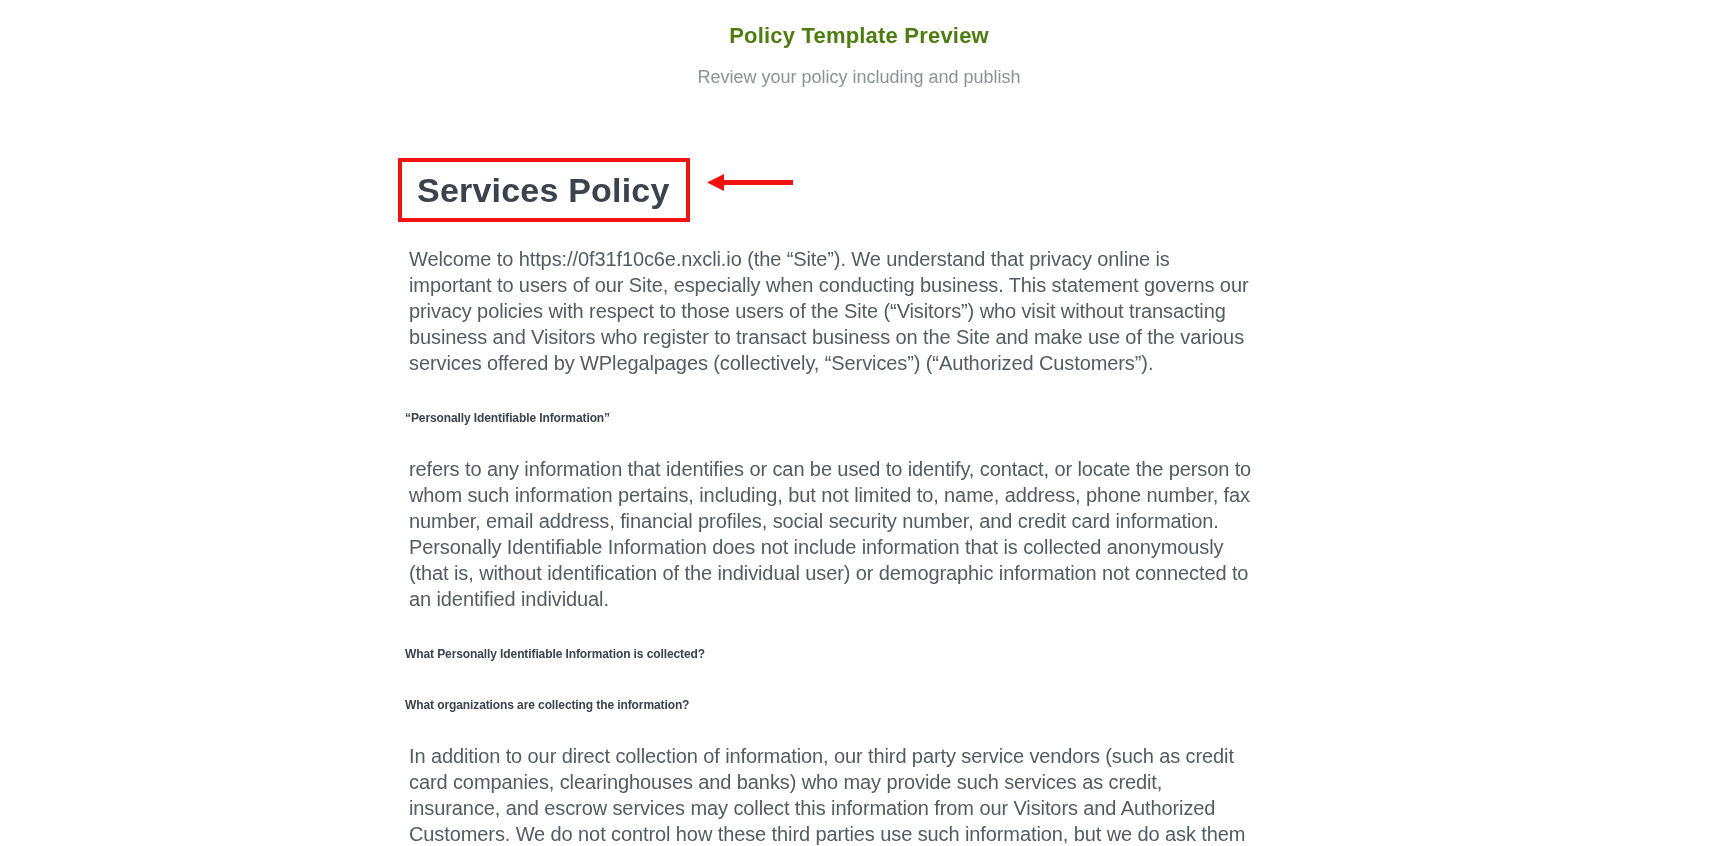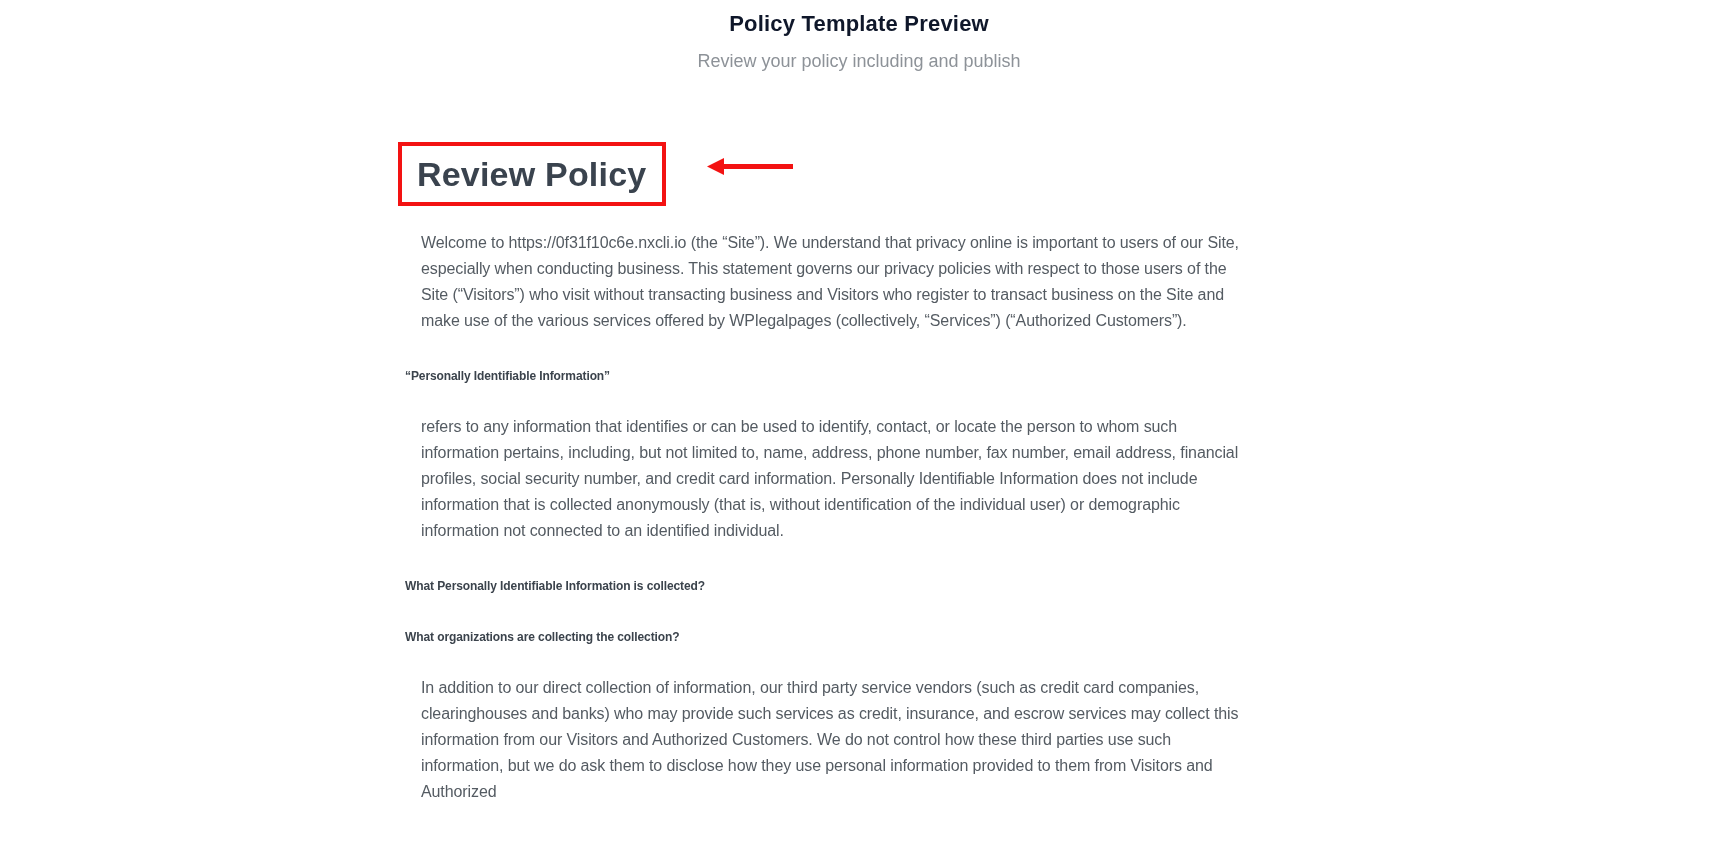--- a/index.html
+++ b/index.html
@@ -9,42 +9,42 @@
     --subtitle:#8d9298;
   }
   *{box-sizing:border-box;}
   html,body{margin:0;padding:0;}
   body{
     width:1718px;height:846px;overflow:hidden;background:#ffffff;
     font-family:"Liberation Sans", sans-serif;
   }
   .header{text-align:center;padding-top:7px;}
   .header .page-title{
-    margin:4px;font-size:22px;line-height:26px;font-weight:700;
-    color:#0f172a;letter-spacing:.2px;text-align:center;
+    margin:16px;font-size:22px;line-height:26px;font-weight:700;
+    color:#4d7c0f;letter-spacing:.2px;text-align:center;
   }
   .header .page-subtitle{
     margin:12px 0 0;font-size:18px;line-height:24px;font-weight:400;
     color:var(--subtitle);
   }
   .doc{margin-left:405px;width:852px;}
   .title-row{position:relative;margin-top:69px;height:64px;}
   .title-box{
     display:inline-block;margin-left:-7px;
     border:4px solid var(--red);
     padding:9px 16px 9px 15px;background:#ffffff;
   }
   .title-box .doc-title{
     margin:0;font-size:34px;line-height:38px;font-weight:700;
     color:#3a434e;letter-spacing:.2px;
   }
   .annot-arrow{position:absolute;left:302px;top:16px;display:block;}
   .doc-body{margin-top:24px;}
   .para{
-    margin:0 16px 29px;font-size:16px;line-height:26px;
+    margin:0 4px 29px;font-size:20px;line-height:26px;
     color:var(--body);letter-spacing:-0.1px;
   }
   .sec-heading{
     margin:0 0 25px;font-size:12px;line-height:26px;font-weight:700;
     color:var(--heading);letter-spacing:-0.1px;
   }
 </style>
 </head>
 <body>
 
@@ -52,21 +52,21 @@
 
   <div class="header">
     <h1 class="page-title">Policy Template Preview</h1>
     <p class="page-subtitle">Review your policy including and publish</p>
   </div>
 
   <div class="doc">
 
     <div class="title-row">
       <div class="title-box">
-        <h2 class="doc-title">Review Policy</h2>
+        <h2 class="doc-title">Services Policy</h2>
       </div>
       <svg class="annot-arrow" width="86" height="17" viewBox="0 0 86 17" aria-hidden="true">
         <rect x="13" y="6" width="73" height="5" fill="var(--red)"></rect>
         <polygon points="0,8.5 17,0 17,17" fill="var(--red)"></polygon>
       </svg>
     </div>
 
     <div class="doc-body">
 
       <p class="para">Welcome to https://0f31f10c6e.nxcli.io (the “Site”). We understand that privacy online is important to users of our Site, especially when conducting business. This statement governs our privacy policies with respect to those users of the Site (“Visitors”) who visit without transacting business and Visitors who register to transact business on the Site and make use of the various services offered by WPlegalpages (collectively, “Services”) (“Authorized Customers”).</p>
@@ -74,19 +74,19 @@
       <section>
         <h3 class="sec-heading">“Personally Identifiable Information”</h3>
         <p class="para">refers to any information that identifies or can be used to identify, contact, or locate the person to whom such information pertains, including, but not limited to, name, address, phone number, fax number, email address, financial profiles, social security number, and credit card information. Personally Identifiable Information does not include information that is collected anonymously (that is, without identification of the individual user) or demographic information not connected to an identified individual.</p>
       </section>
 
       <section>
         <h3 class="sec-heading">What Personally Identifiable Information is collected?</h3>
       </section>
 
       <section>
-        <h3 class="sec-heading">What organizations are collecting the collection?</h3>
+        <h3 class="sec-heading">What organizations are collecting the information?</h3>
         <p class="para">In addition to our direct collection of information, our third party service vendors (such as credit card companies, clearinghouses and banks) who may provide such services as credit, insurance, and escrow services may collect this information from our Visitors and Authorized Customers. We do not control how these third parties use such information, but we do ask them to disclose how they use personal information provided to them from Visitors and Authorized</p>
       </section>
 
     </div>
   </div>
 </div>
 
 </body></html>

